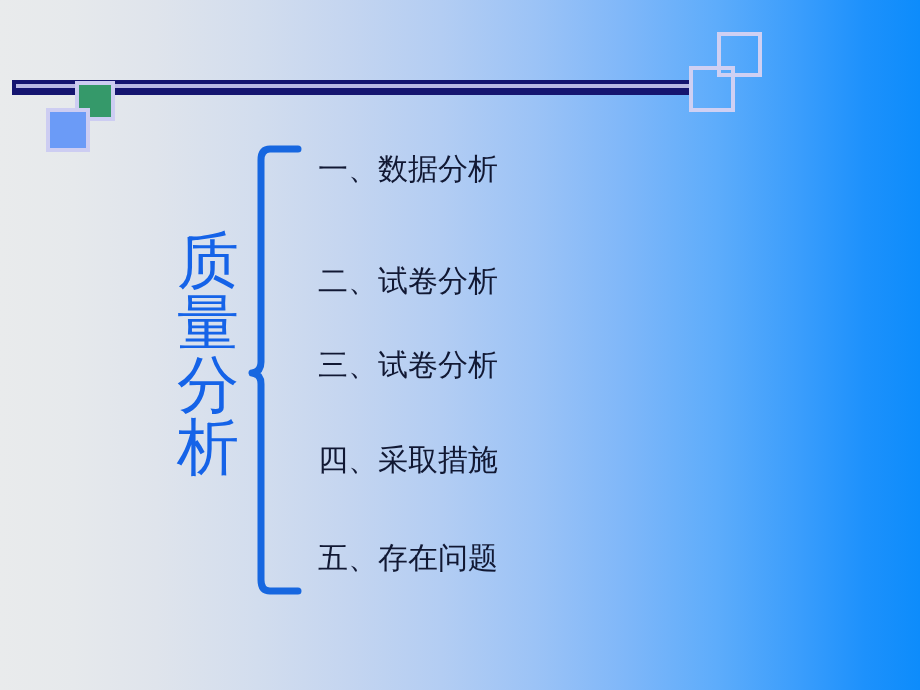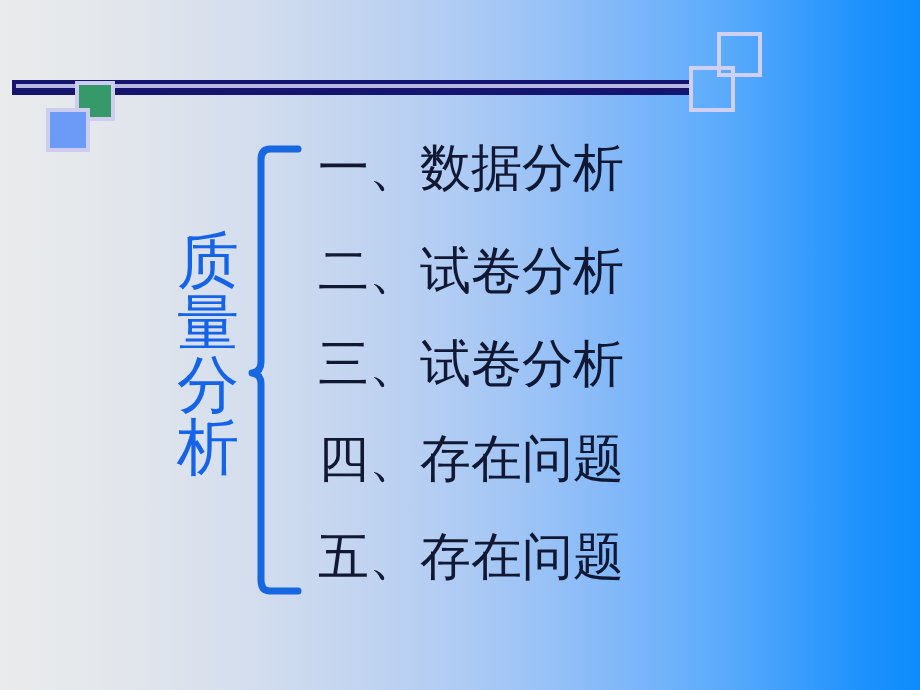--- a/index.html
+++ b/index.html
@@ -120,29 +120,29 @@
 
   
   .agenda {
     position: absolute;
     left: 318px;
     top: 136px;
     width: 330px;
   }
   .agenda-item {
     color: #111833;
-    font-size: 51px;
+    font-size: 30px;
     line-height: 41px;
     font-family: "Liberation Serif", "DejaVu Serif", serif;
     white-space: nowrap;
     position: absolute;
     left: 0;
   }
   .agenda-item.i0 { top: 12px; }
-  .agenda-item.i1 { top: 115px; }
+  .agenda-item.i1 { top: 124px; }
   .agenda-item.i2 { top: 208px; }
   .agenda-item.i3 { top: 303px; }
   .agenda-item.i4 { top: 401px; }
 </style>
 </head>
 <body>
 
 <div id="slide">
 
   <div class="top-bar">
@@ -171,17 +171,17 @@
              Q 13 234 13 244
              L 13 440
              Q 13 451 22 451
              L 50 451" fill="none" stroke="#1767e0" stroke-width="7" stroke-linecap="round" stroke-linejoin="round"></path>
   </svg>
 
   <div class="agenda">
     <div class="agenda-item i0">一、数据分析</div>
     <div class="agenda-item i1">二、试卷分析</div>
     <div class="agenda-item i2">三、试卷分析</div>
-    <div class="agenda-item i3">四、存在问题</div>
+    <div class="agenda-item i3">四、采取措施</div>
     <div class="agenda-item i4">五、存在问题</div>
   </div>
 
 </div>
 
 </body></html>

